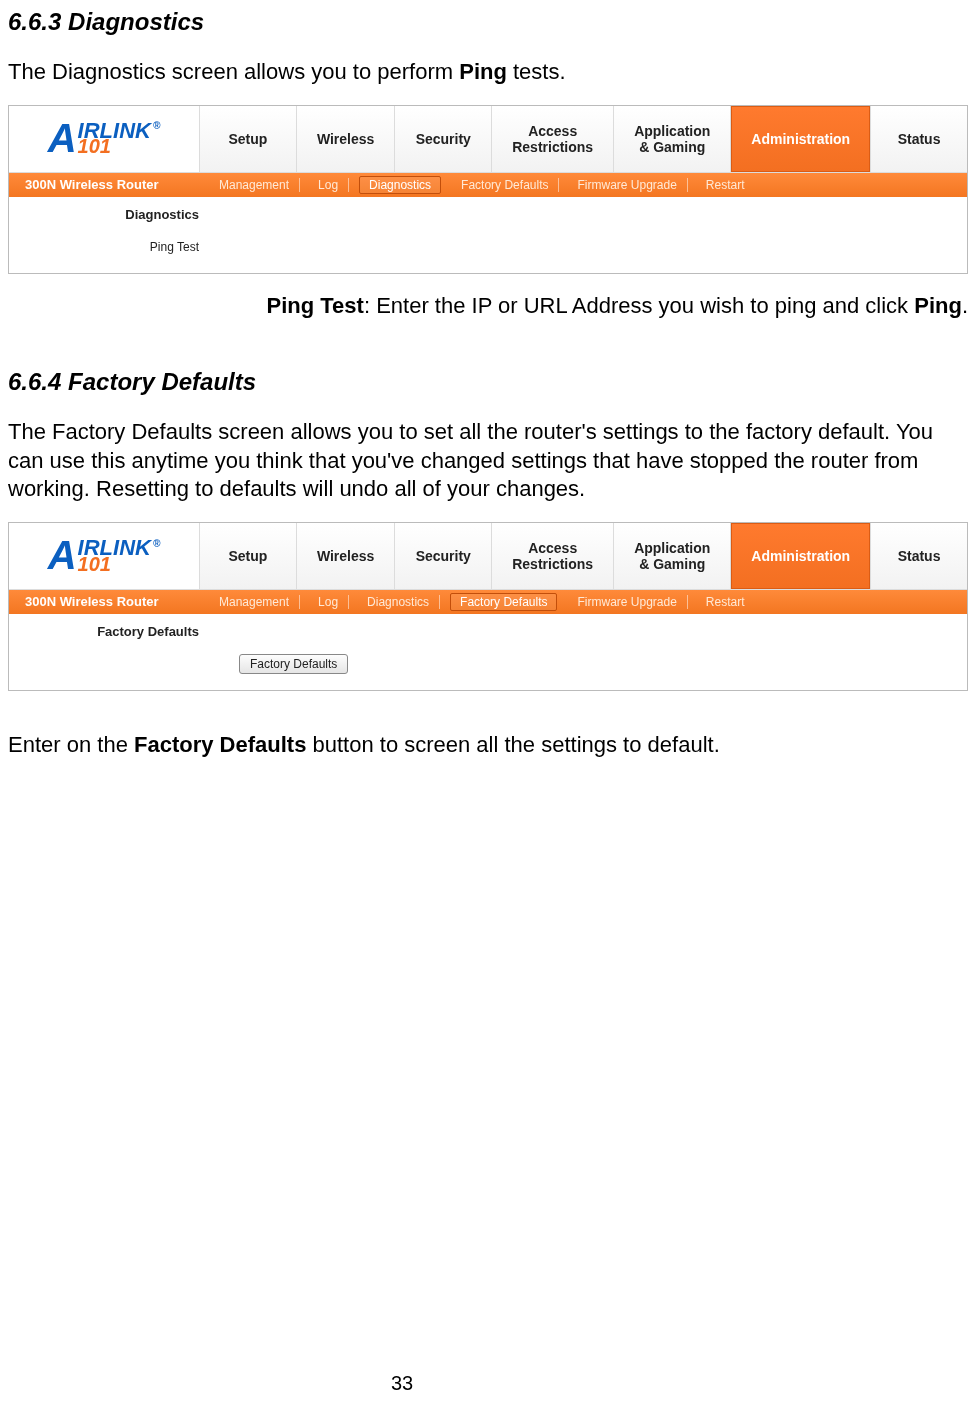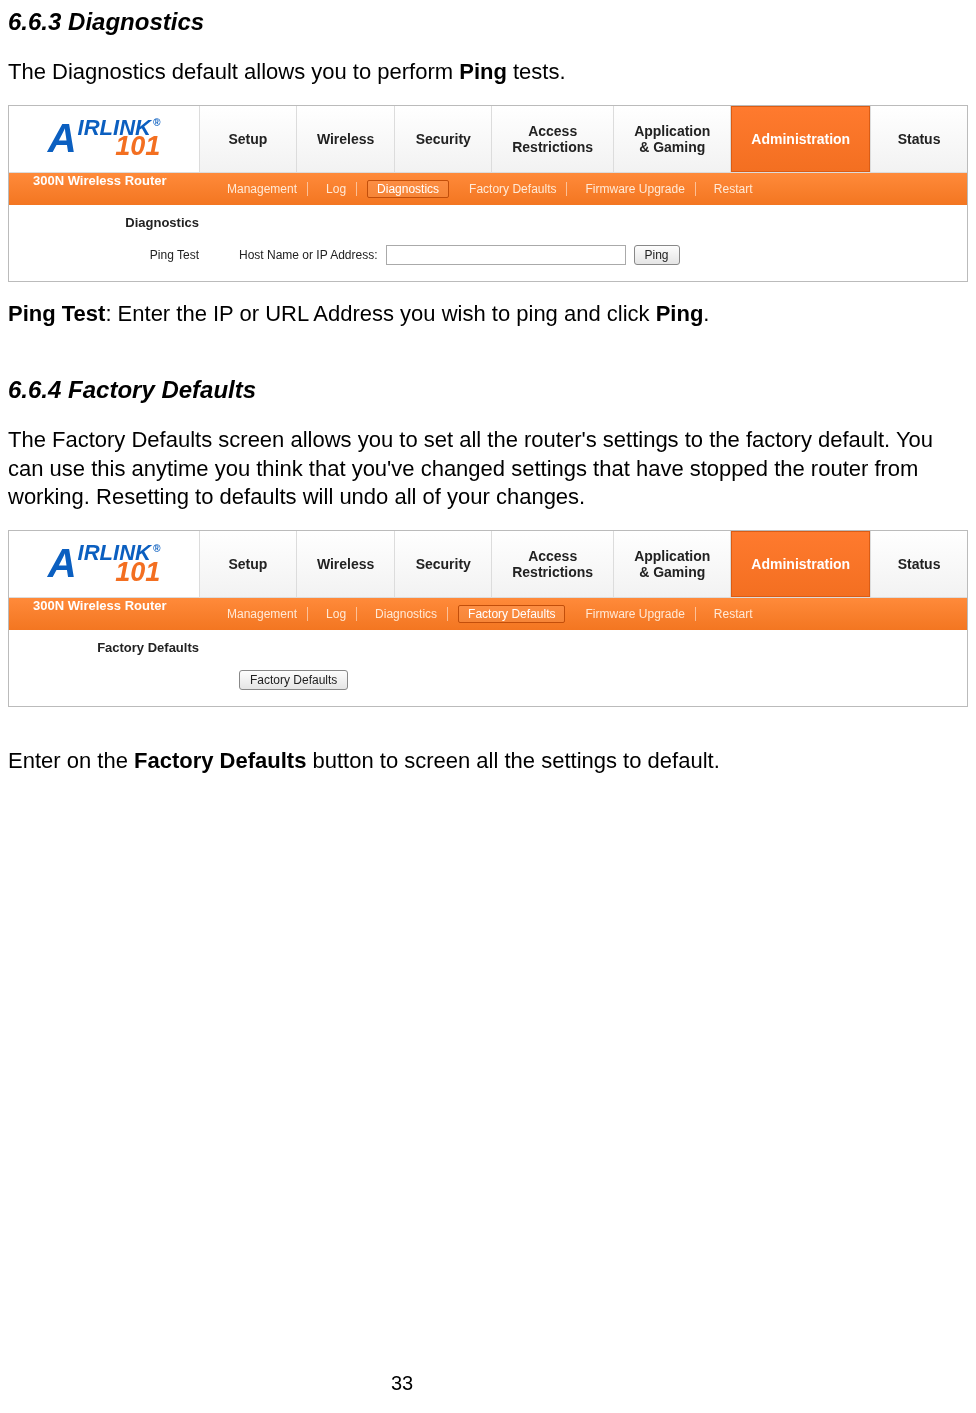--- a/index.html
+++ b/index.html
@@ -64,24 +64,23 @@
   }
   .logo-line1 {
     color: #0b5fc0;
     font-weight: 900;
     font-size: 22px;
     font-style: italic;
   }
   .logo-line2 {
     color: #f36f21;
     font-weight: 900;
-    font-size: 27px;
+    font-size: 20px;
     font-style: italic;
     margin-top: -2px;
-    text-align: right;
   }
   .logo-r {
     color: #0b5fc0;
     font-size: 10px;
     vertical-align: super;
     margin-left: 2px;
   }
   .nav-tabs {
     flex: 1;
     display: flex;
@@ -99,25 +98,26 @@
     text-align: center;
     padding: 0 20px;
   }
   .nav-tab.active {
     background: linear-gradient(#ff7a2e, #f36f21);
     color: #fff;
     box-shadow: inset 0 0 0 1px #db5c14;
   }
   .sub-row {
     display: flex;
-    height: 32px;
+    align-items: center;
+    height: 24px;
     background: linear-gradient(#ff8a3a, #f37621);
     color: #fff;
     font-size: 12px;
-    padding-left: 24px;
+    padding-left: 16px;
   }
   .sub-device {
     font-weight: bold;
     font-size: 13px;
     color: #fff;
     width: 184px;
   }
   .sub-tabs {
     display: flex;
     align-items: center;
@@ -203,21 +203,21 @@
     font-size: 20px;
   }
   b { font-weight: bold; }
 </style>
 </head>
 <body>
 
 <div class="section-heading">6.6.3 Diagnostics</div>
 
 <div class="para">
-  <span>The Diagnostics default allows you to perform </span><b>Ping</b><span> tests.</span>
+  <span>The Diagnostics screen allows you to perform </span><b>Ping</b><span> tests.</span>
 </div>
 
 <div class="screenshot">
   <div class="nav-row">
     <div class="logo-cell">
       <div class="logo">
         <span class="logo-a">A</span>
         <span class="logo-stack">
           <span class="logo-line1">
             <span>IRLINK</span><span class="logo-r">®</span>
@@ -245,31 +245,24 @@
       <span class="sub-item">Factory Defaults</span>
       <span class="sub-item">Firmware Upgrade</span>
       <span class="sub-item">Restart</span>
     </div>
   </div>
   <div class="content-row">
     <div class="content-side">
       <div class="content-title">Diagnostics</div>
       <div class="content-label">Ping Test</div>
     </div>
-    <div class="content-main">
-      <div class="ping-line">
-        <span class="ping-label">Host Name or IP Address:</span>
-        <input class="ip-input" type="text" style="">
-        <button class="ping-btn">Ping</button>
-      </div>
-    </div>
-  </div>
-</div>
-
-<div class="para" style="">
+  </div>
+</div>
+
+<div class="para" style="text-align:right;">
   <b>Ping Test</b><span>: Enter the IP or URL Address you wish to ping and click </span><b>Ping</b><span>.</span>
 </div>
 
 <div class="section-heading" style="margin-top:48px;">6.6.4 Factory Defaults</div>
 
 <div class="para">The Factory Defaults screen allows you to set all the router's settings to the factory default.  You can use this anytime you think that you've changed settings that have stopped the router from working.  Resetting to defaults will undo all of your changes.</div>
 
 <div class="screenshot">
   <div class="nav-row">
     <div class="logo-cell">

